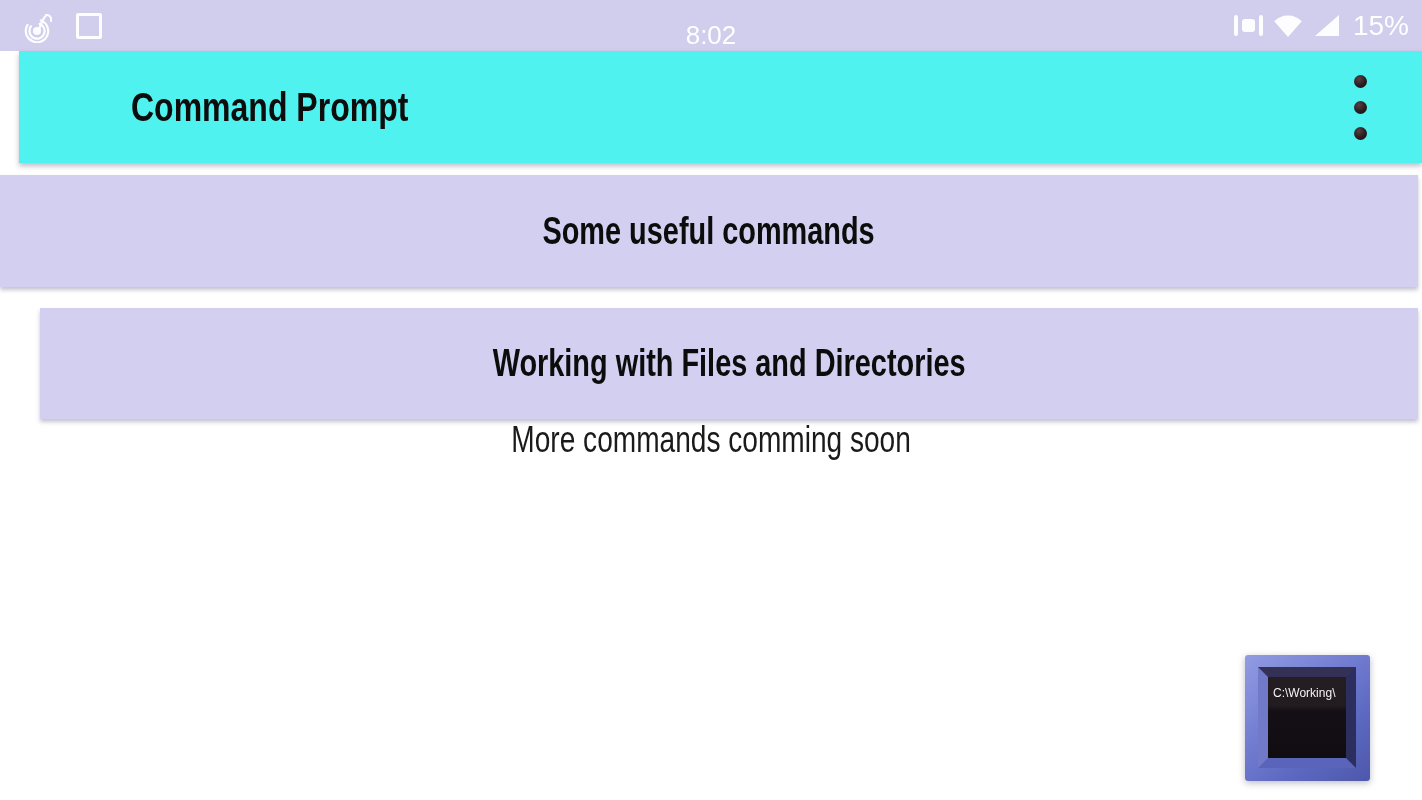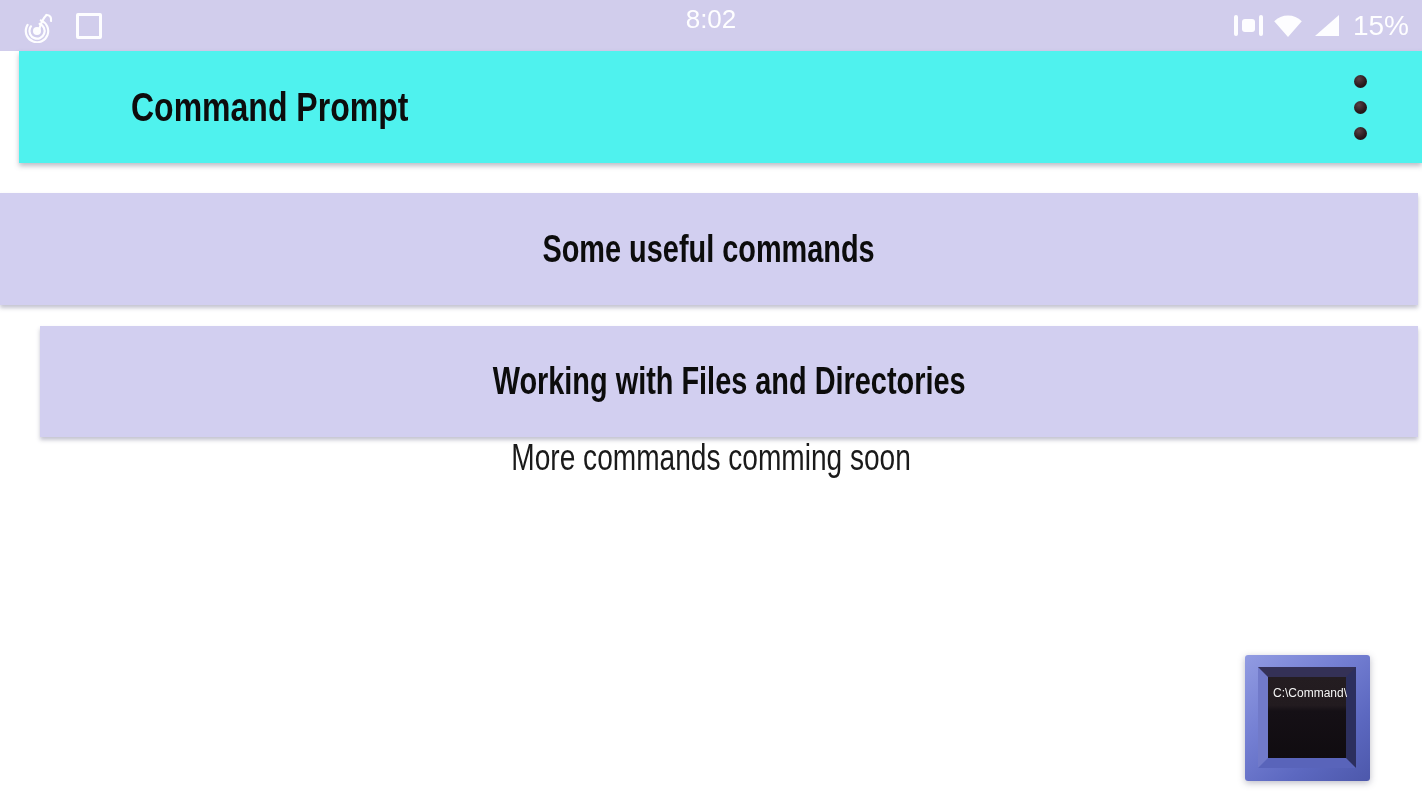--- a/index.html
+++ b/index.html
@@ -26,21 +26,21 @@
     left: 23px; top: 0; height: 51px;
     display: flex; align-items: center; gap: 21px;
   }
   .sb-square {
     width: 26px; height: 26px;
     border: 3px solid rgba(255,255,255,0.96);
     border-radius: 2px;
   }
   .sb-time {
     position: absolute;
-    left: 0; right: 0; top: 0; height: 39px;
+    left: 0; right: 0; top: 16px; height: 39px;
     display: flex; align-items: center; justify-content: center;
     font-size: 26px;
     color: rgba(255,255,255,0.98);
   }
   .sb-right {
     position: absolute;
     right: 13px; top: 0; height: 51px;
     display: flex; align-items: center; gap: 9px;
   }
   .vibrate-icon { display: flex; align-items: center; gap: 4px; }
@@ -96,21 +96,21 @@
   .menu-card {
     height: 112px;
     margin-right: 4px;
     background: #d2cff0;
     display: flex;
     align-items: center;
     justify-content: center;
     box-shadow: 0 3px 4px rgba(125,125,150,0.45);
     cursor: pointer;
   }
-  .menu-card.first { margin-top: 30px; height: 112px; }
+  .menu-card.first { margin-top: 12px; height: 112px; }
   .menu-card.second { margin-top: 21px; height: 111px; margin-left: 40px; }
   .menu-card .card-label {
     font-size: 38px;
     font-weight: bold;
     color: #0c0c0c;
     transform: scaleX(0.76);
     transform-origin: center center;
     white-space: nowrap;
   }
 
@@ -214,17 +214,17 @@
       <span class="card-label">Working with Files and Directories</span>
     </div>
 
     <p class="coming-soon">
       <span>More commands comming soon</span>
     </p>
   </main>
 
   <div class="cmd-logo">
     <div class="bezel">
-      <span class="screen-text">C:\Command\</span>
+      <span class="screen-text">C:\Working\</span>
     </div>
   </div>
 
 </div>
 
 </body></html>

